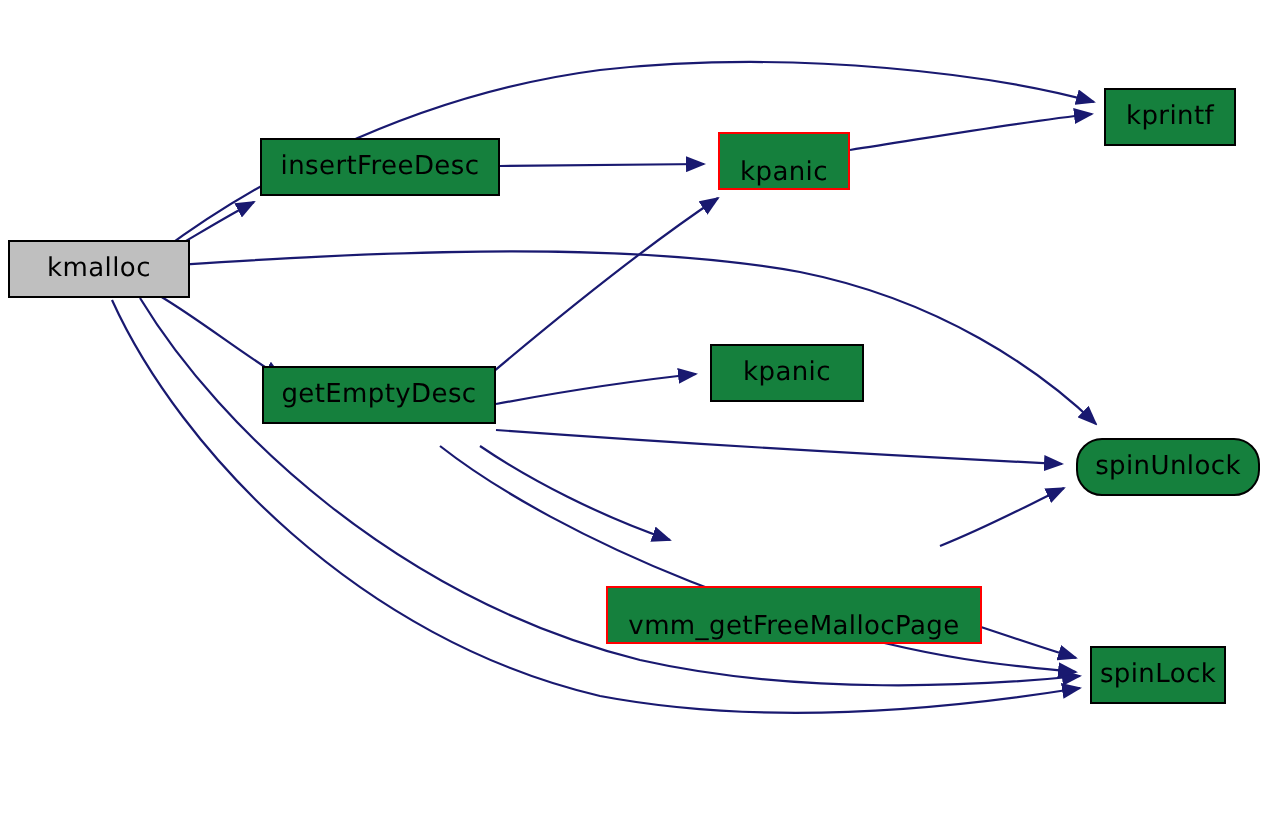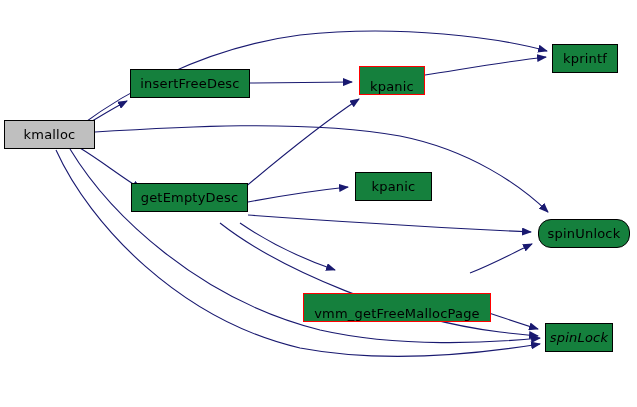--- a/index.html
+++ b/index.html
@@ -61,17 +61,17 @@
       </div>
       <div class="node" style="left: 355px; top: 172px; width: 77px; height: 29px;">
         <span>kpanic</span>
       </div>
       <div class="node" style="left: 538px; top: 219px; width: 92px; height: 29px; border-radius: 13px;">
         <span>spinUnlock</span>
       </div>
       <div class="node red" style="left: 303px; top: 273px; width: 188px; height: 29px; margin-top: 20px;">
         <span>vmm_getFreeMallocPage</span>
       </div>
-      <div class="node" style="left: 545px; top: 323px; width: 68px; height: 29px; font-style: italic;">
+      <div class="node" style="left: 545px; top: 323px; width: 68px; height: 29px;">
         <span>spinLock</span>
       </div>
     </div>
 </div>
 
 </body></html>

